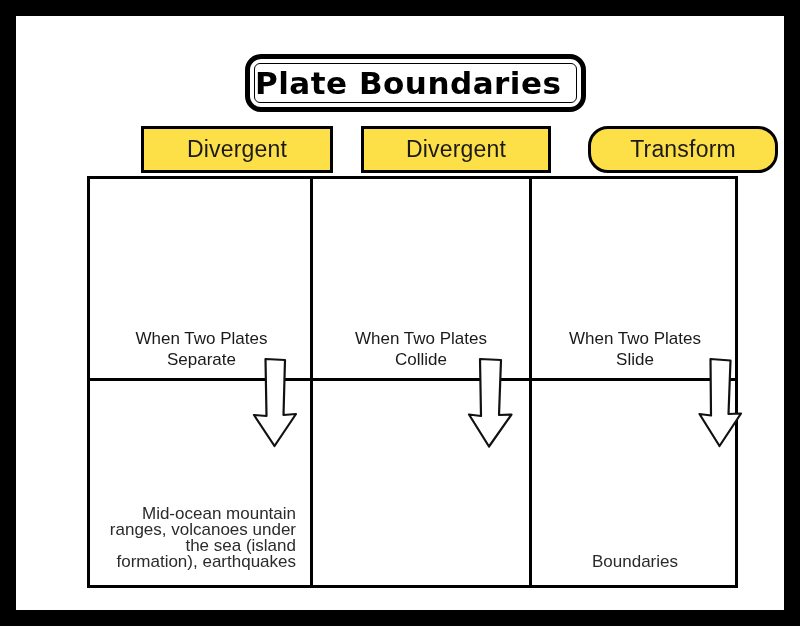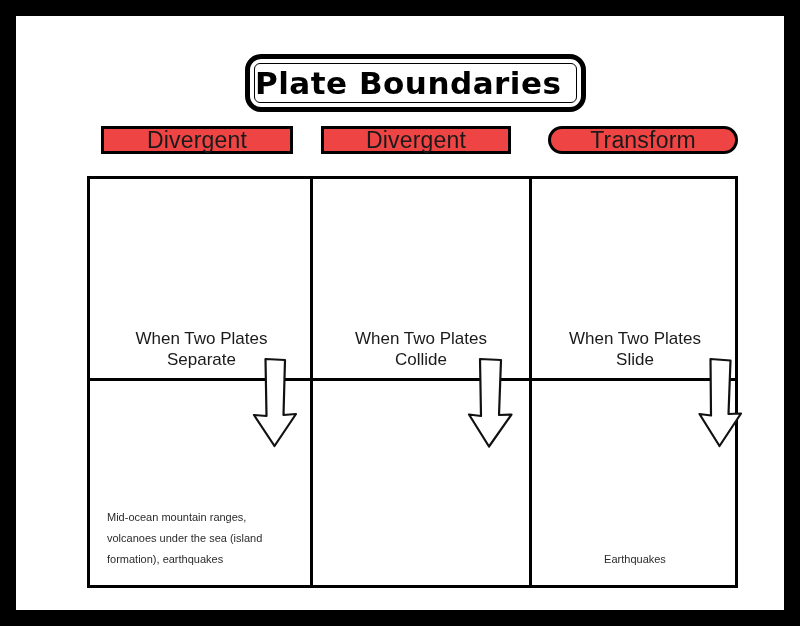--- a/index.html
+++ b/index.html
@@ -53,27 +53,28 @@
     font-size: 31px;
     letter-spacing: 0.5px;
     color: #000000;
     white-space: nowrap;
   }
 
   
   .header-box {
     position: absolute;
     top: 110px;
-    height: 28px;
-    background: #ef4444;
+    height: 47px;
+    background: #fde047;
     border: 3px solid #000000;
     box-sizing: border-box;
     display: flex;
     align-items: center;
     justify-content: center;
+    margin-left: 40px;
   }
   .header-label {
     font-size: 23px;
     color: #1a1a1a;
     letter-spacing: 0.2px;
     white-space: nowrap;
   }
   #header-0 { left: 85px;  width: 192px; }
   #header-1 { left: 305px; width: 190px; }
   #header-2 { left: 532px; width: 190px; border-radius: 20px; }
@@ -129,24 +130,24 @@
   .col-2 { left: 442px; width: 206px; }
 
   .top-text {
     font-size: 17px;
     line-height: 21px;
     color: #1a1a1a;
     text-align: center;
     white-space: pre-line;
   }
   .bottom-text {
-    font-size: 11px;
-    line-height: 21px;
+    font-size: 17px;
+    line-height: 16px;
     color: #2b2b2b;
-    text-align: left;
+    text-align: right;
     padding: 0 14px;
   }
 
   
   .arrow {
     position: absolute;
     width: 46px;
     height: 92px;
     z-index: 5;
     pointer-events: none;
@@ -193,21 +194,21 @@
       </div>
       <div class="cell cell-top col-2">
         <span class="top-text">When Two Plates
 Slide</span>
       </div>
 
       <div class="cell cell-bottom col-0">
         <span class="bottom-text">Mid-ocean mountain ranges, volcanoes under the sea (island formation), earthquakes</span>
       </div>
       <div class="cell cell-bottom col-2">
-        <span class="bottom-text">Earthquakes</span>
+        <span class="bottom-text">Boundaries</span>
       </div>
     </div>
 
     <div class="arrow" id="arrow-0">
       <svg viewBox="0 0 46 92" xmlns="http://www.w3.org/2000/svg">
         <path d="M13.5 2 L33 3 L31.5 58 L44 57 L22.5 89 L2 58 L14.5 59 Z" fill="#ffffff" stroke="#111111" stroke-width="2.2" stroke-linejoin="round" stroke-linecap="round"></path>
       </svg>
     </div>
     <div class="arrow" id="arrow-1">
       <svg viewBox="0 0 46 92" xmlns="http://www.w3.org/2000/svg">

